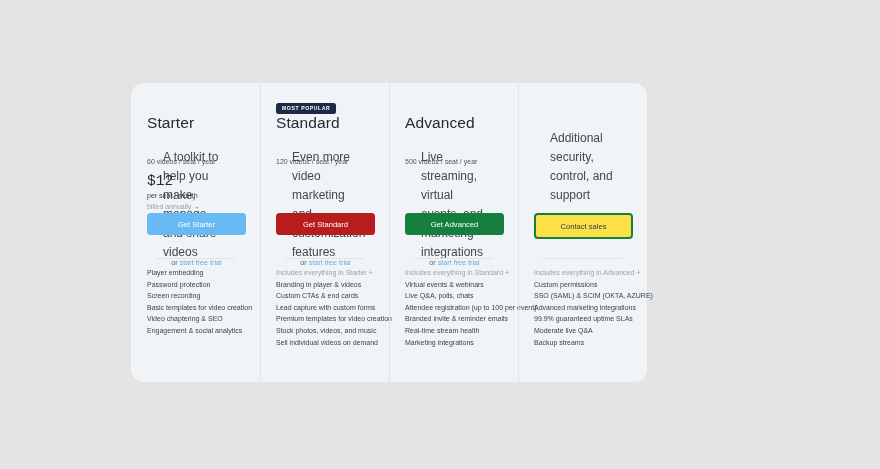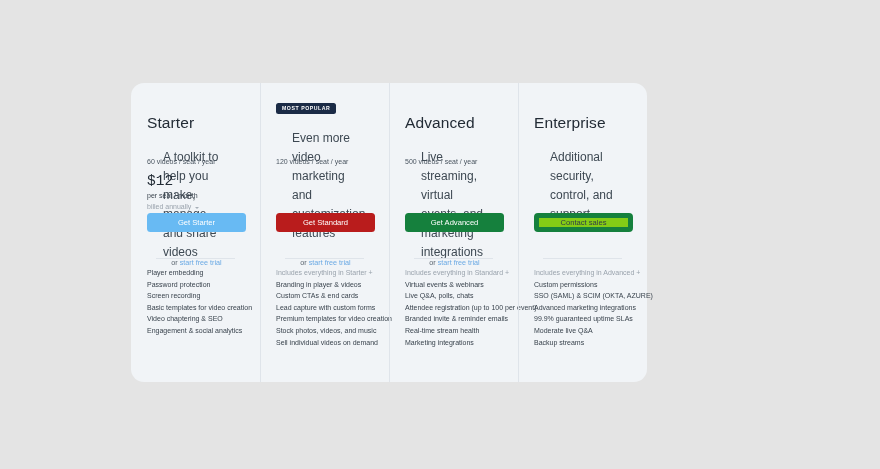--- a/index.html
+++ b/index.html
@@ -167,29 +167,29 @@
     border-radius: 3.5px;
     border: none;
     font-family: "Liberation Sans", sans-serif;
     font-size: 7.6px;
     color: #ffffff;
     cursor: pointer;
     display: flex;
     align-items: center;
     justify-content: center;
     box-sizing: border-box;
-    padding: 4px;
+    padding: 11px;
   }
   .cta.light { background: #68baf3; }
   .cta.mid   { background: #b91c1c; }
   .cta.dark  { background: #15803d; }
   .cta.ghost {
-    background: #84cc16;
+    background: #fde047;
     color: #323c46;
-    border: 5px solid #15803d;
+    border: 2px solid #15803d;
     border-radius: 4px;
   }
 
   .trial-row {
     position: absolute;
     left: 16px;
     right: 14px;
     top: 155px;
     text-align: center;
     font-size: 7.2px;
@@ -271,20 +271,21 @@
           </ul>
         </div>
       </div>
 
       <div class="col">
         <div class="col-inner">
           <div class="badge-row">
             <span class="badge">MOST POPULAR</span>
           </div>
           <div class="head">
+            <div class="plan-name">Standard</div>
             <div class="plan-desc">Even more video marketing and customization features</div>
           </div>
           <div class="videos-line">120 videos / seat / year</div>
           <button class="cta mid">Get Standard</button>
           <div class="trial-row">
             <span>or</span>
             <span class="trial-link">start free trial</span>
           </div>
           <div class="feature-divider"></div>
           <ul class="features">
@@ -320,21 +321,20 @@
             <li>Branded invite &amp; reminder emails</li>
             <li>Real-time stream health</li>
             <li>Marketing integrations</li>
           </ul>
         </div>
       </div>
 
       <div class="col">
         <div class="col-inner">
           <div class="head">
-            <div class="plan-name">Enterprise</div>
             <div class="plan-desc">Additional security, control, and support</div>
           </div>
           <button class="cta ghost">Contact sales</button>
           <div class="feature-divider"></div>
           <ul class="features">
             <li class="muted">Includes everything in Advanced +</li>
             <li>Custom permissions</li>
             <li>SSO (SAML) &amp; SCIM (OKTA, AZURE)</li>
             <li>Advanced marketing integrations</li>
             <li>99.9% guaranteed uptime SLAs</li>

